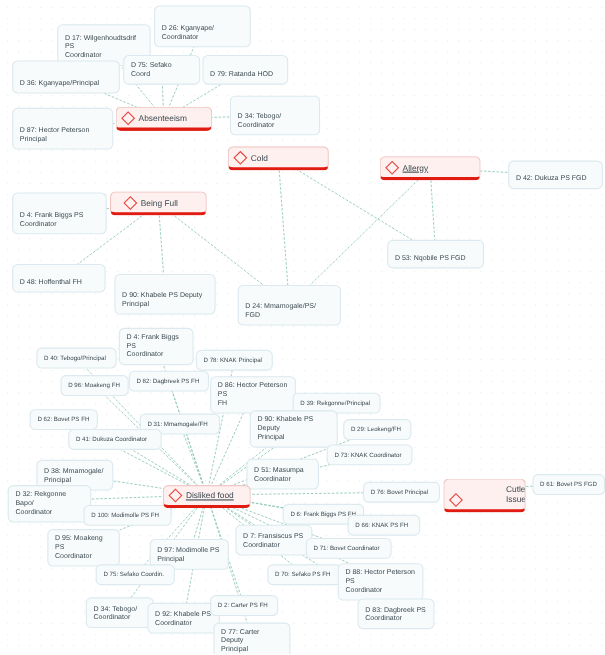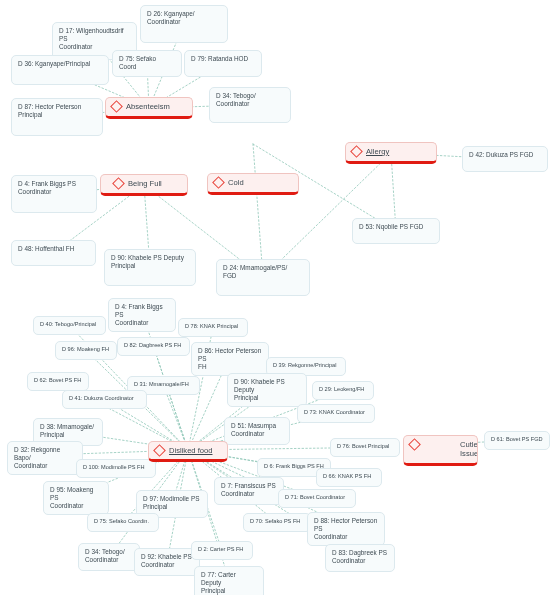--- a/index.html
+++ b/index.html
@@ -20,21 +20,21 @@
     overflow:hidden;
   }
   #edges{
     position:absolute;left:0;top:0;width:550px;height:595px;
     pointer-events:none;
   }
   .node{
     position:absolute;
     box-sizing:border-box;
     display:flex;
-    align-items:flex-start;
+    align-items:flex-end;
     border-radius:5px;
     padding:4px 6px;
     line-height:1.25;
     overflow:hidden;
   }
   .node-doc{
     background:#f7fbfc;
     border:1px solid #dce9ee;
     color:#3d4a52;
   }
@@ -273,21 +273,21 @@
 Coordinator</span>
       </div>
       <div class="node node-doc" style="left: 194px; top: 566px; width: 70px; min-height: 28px; font-size: 6.4px;">
         <span class="node-label">D 77: Carter Deputy
 Principal</span>
       </div>
       <div class="node node-theme" style="left: 105px; top: 97px; width: 88px; min-height: 22px; font-size: 7.6px;">
         <span class="diamond-icon"></span>
         <span class="node-label">Absenteeism</span>
       </div>
-      <div class="node node-theme" style="left: 207px; top: 133px; width: 92px; min-height: 22px; font-size: 7.6px; margin-top: 40px;">
+      <div class="node node-theme" style="left: 207px; top: 133px; width: 92px; min-height: 22px; font-size: 7.6px;">
         <span class="diamond-icon"></span>
         <span class="node-label">Cold</span>
       </div>
       <div class="node node-theme" style="left: 345px; top: 142px; width: 92px; min-height: 22px; font-size: 7.6px; text-decoration: underline;">
         <span class="diamond-icon"></span>
         <span class="node-label">Allergy</span>
       </div>
       <div class="node node-theme" style="left: 100px; top: 174px; width: 88px; min-height: 22px; font-size: 7.6px; padding-left: 12px;">
         <span class="diamond-icon"></span>
         <span class="node-label">Being Full</span>

